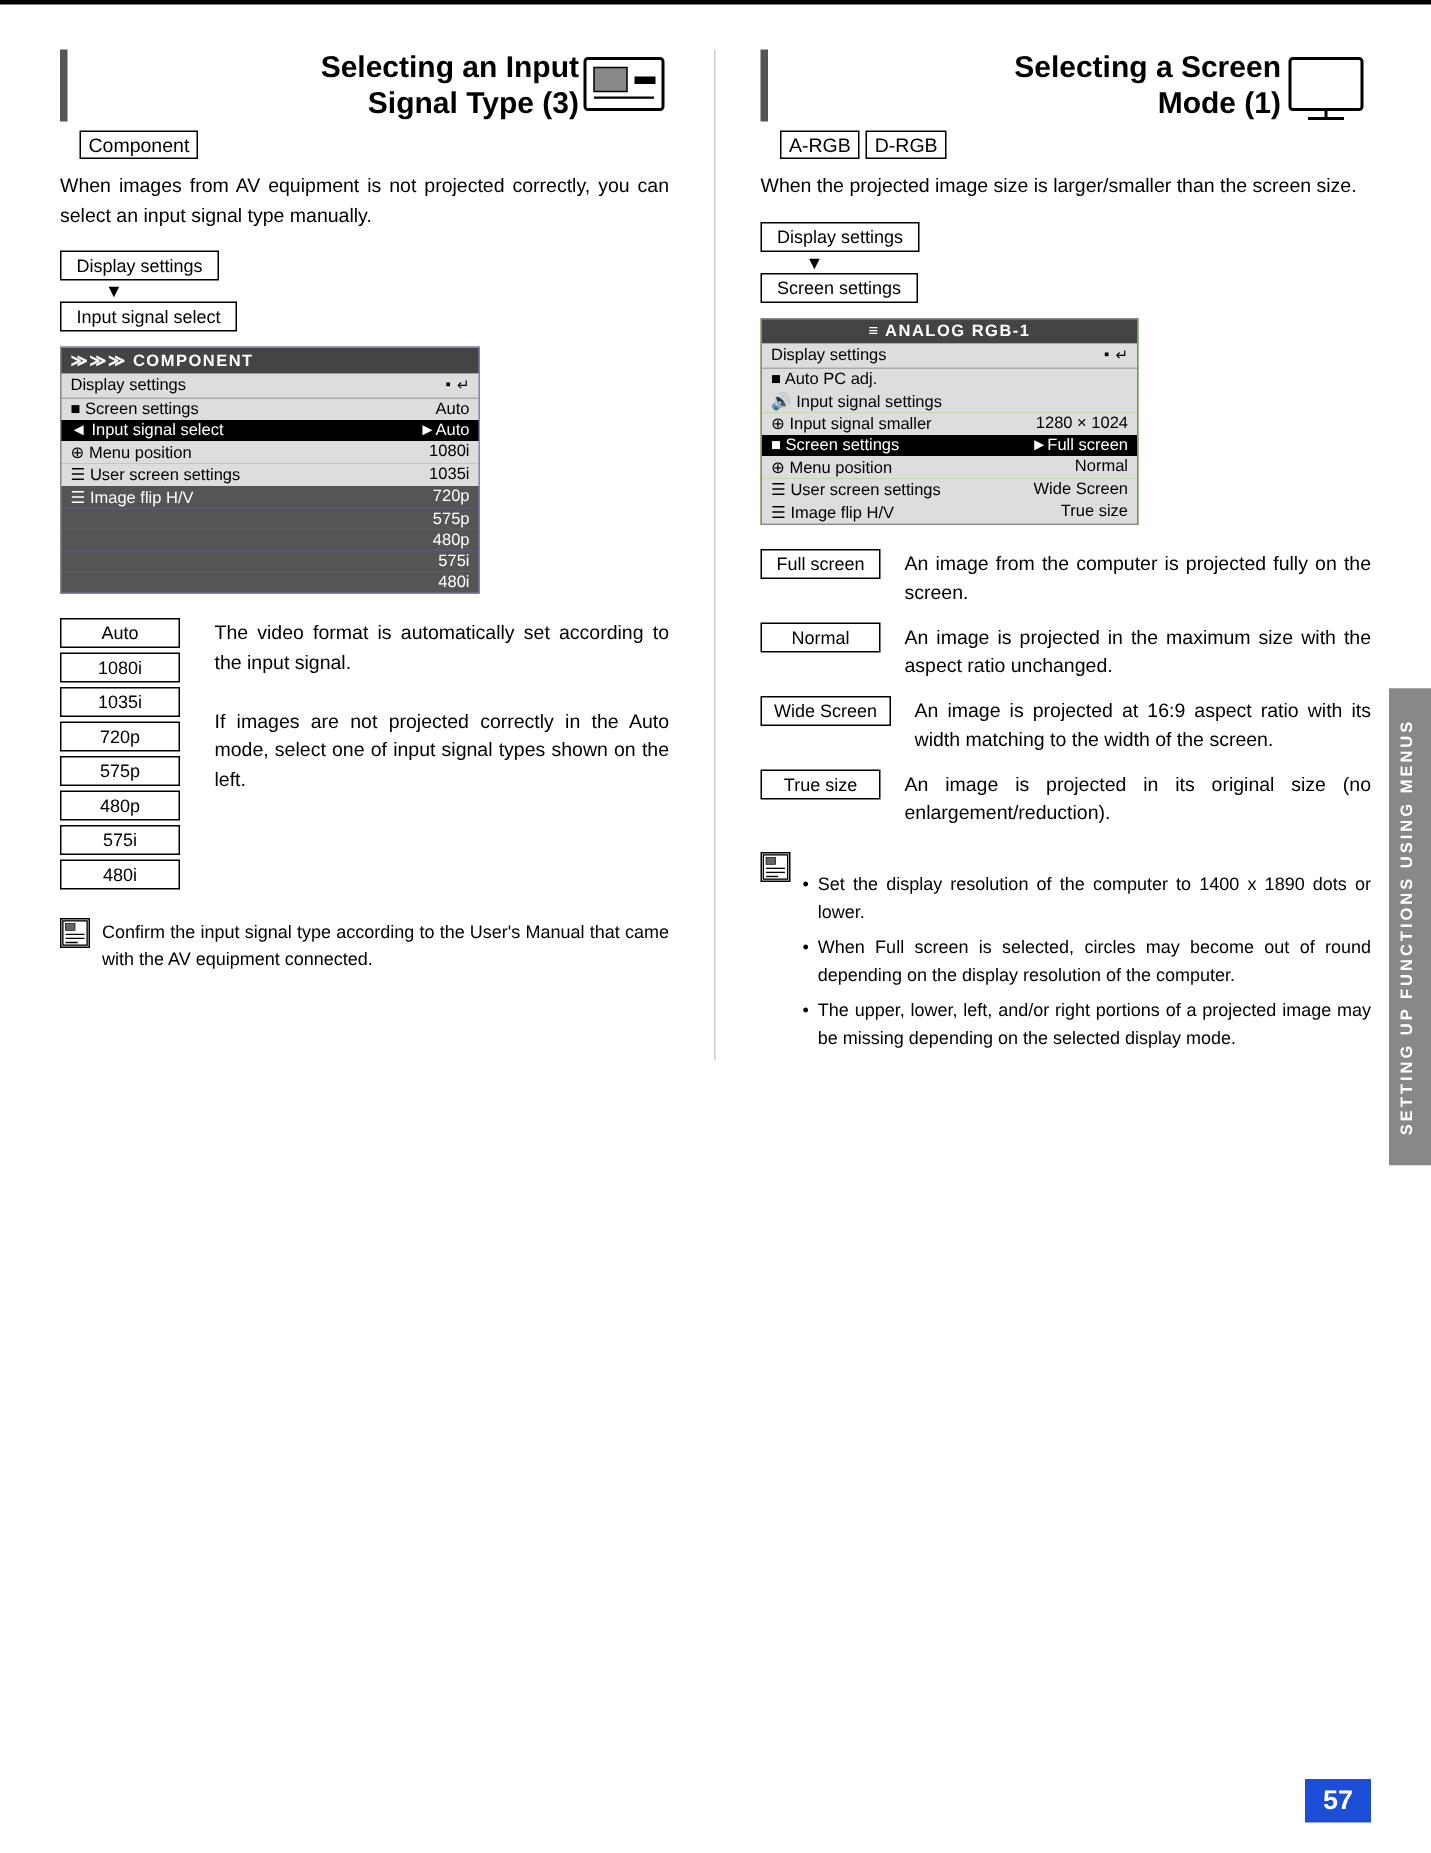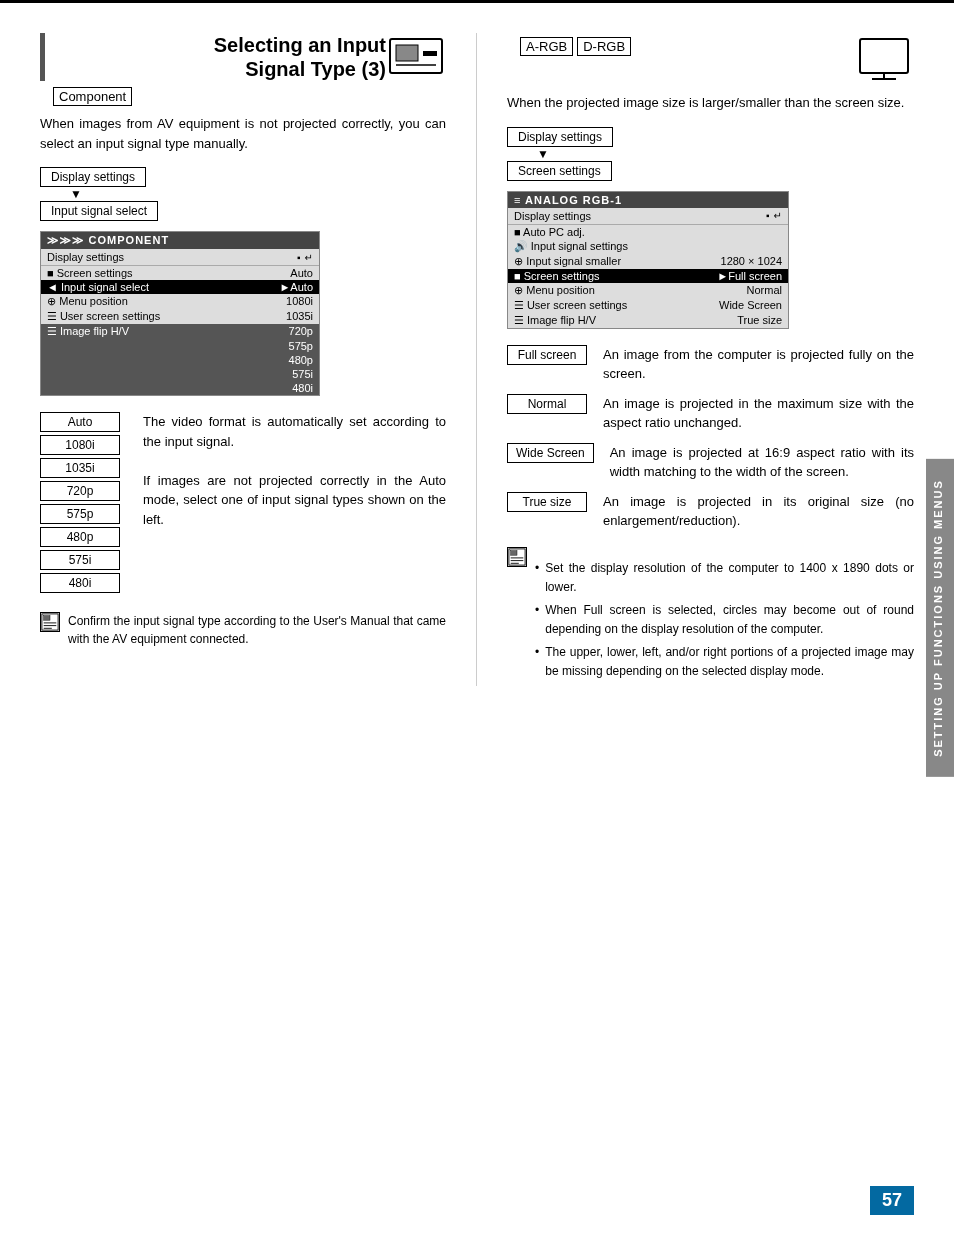--- a/index.html
+++ b/index.html
@@ -247,21 +247,21 @@
       letter-spacing: 2px;
       padding: 20px 6px;
       text-align: center;
     }
 
     
     .page-number {
       position: absolute;
       bottom: 20px;
       right: 40px;
-      background: #0369a1;
+      background: #1d4ed8;
       color: #fff;
       font-size: 18px;
       font-weight: bold;
       padding: 4px 12px;
       min-width: 44px;
       text-align: left;
     }
 
     
     .options-and-desc {
@@ -278,24 +278,25 @@
     .desc-text-block {
       flex: 1;
       font-size: 13px;
       line-height: 1.5;
       text-align: justify;
       padding-left: 8px;
     }
 
     .right-menu-screenshot {
       border: 1px solid #888;
-      width: 282px;
+      width: 252px;
       margin: 10px 0 16px 0;
       background: #84cc16;
       font-size: 11px;
+      text-align: center;
     }
 
     .top-rule {
       width: 100%;
       height: 3px;
       background: #000;
       margin-bottom: 0;
     }
   </style>
 </head>
@@ -413,20 +414,24 @@
       </div>
       <p>Confirm the input signal type according to the User's Manual that came with the AV equipment connected.</p>
     </div>
 
   </div>
 
   <div class="right-col">
 
     <div class="section-header">
       <div class="section-title-block">
+        <div class="section-title">
+          <span>Selecting a Screen</span><br>
+          <span>Mode (1)</span>
+        </div>
         <div class="badge-row">
           <span class="badge">A-RGB</span>
           <span class="badge">D-RGB</span>
         </div>
       </div>
       <div class="section-icon">
 
         <svg width="52" height="48" viewBox="0 0 52 48">
           <rect x="2" y="2" width="48" height="34" rx="2" ry="2" fill="#fff" stroke="#000" stroke-width="2"></rect>
           <line x1="26" y1="36" x2="26" y2="42" stroke="#000" stroke-width="2"></line>

